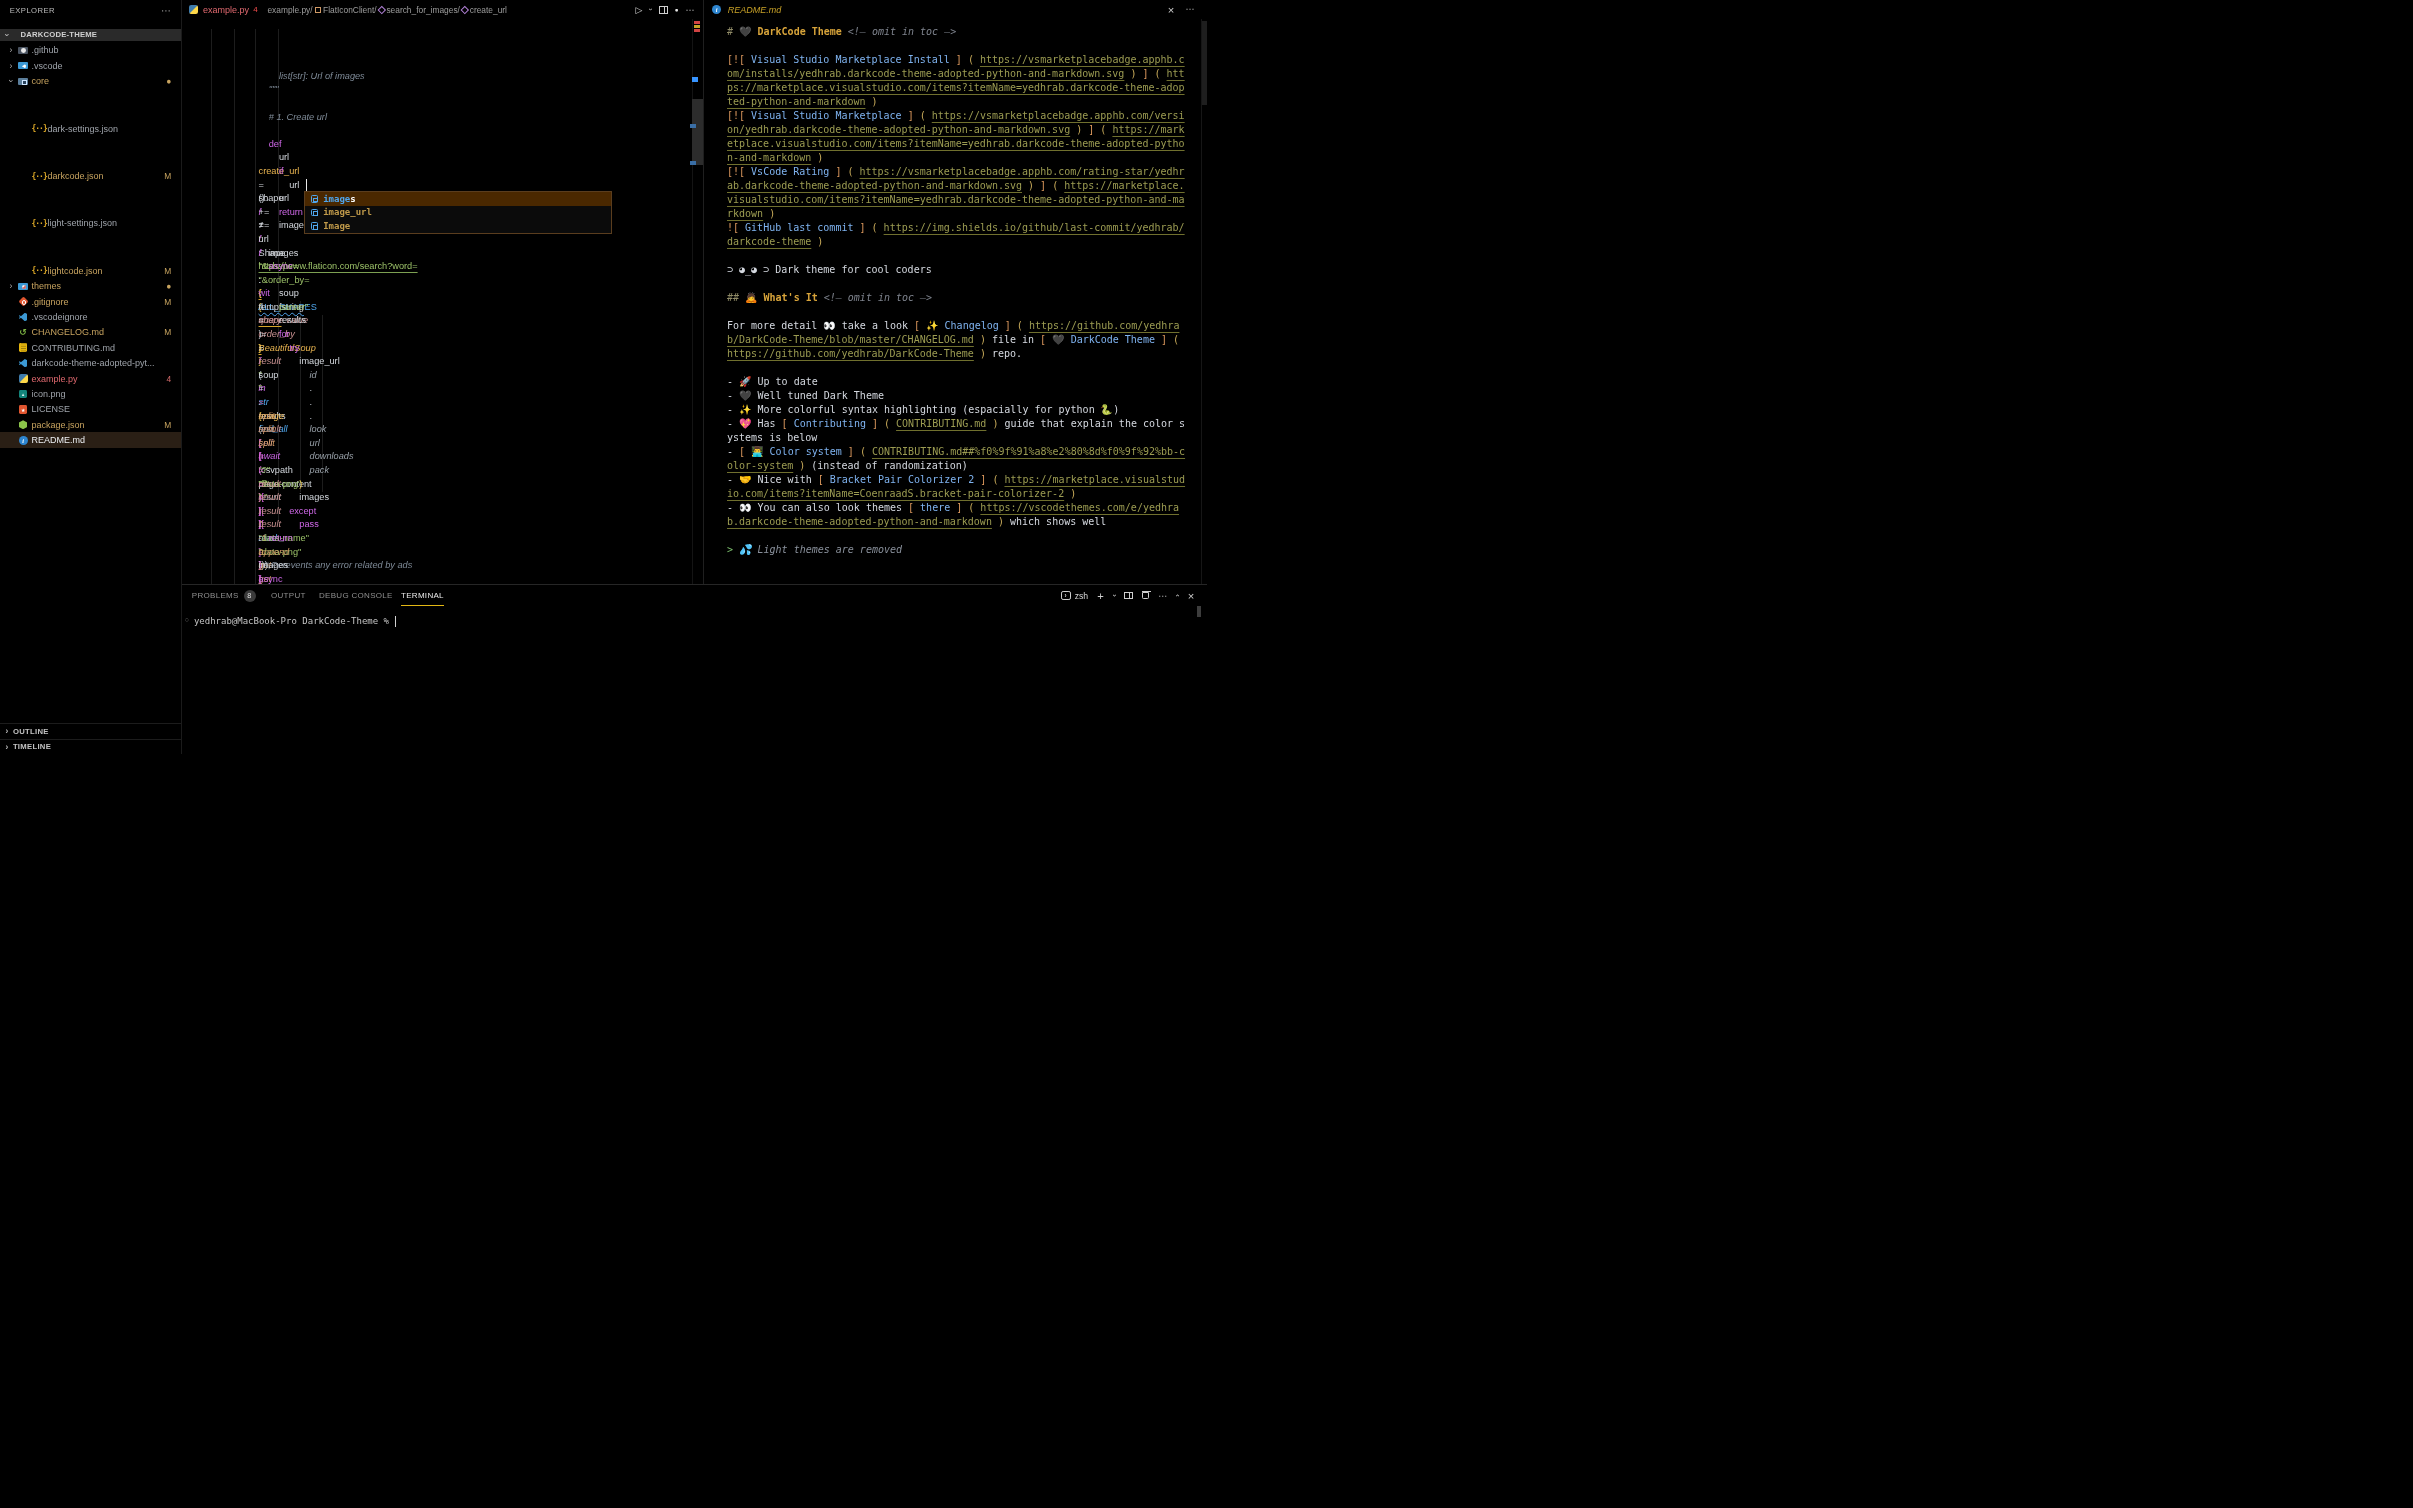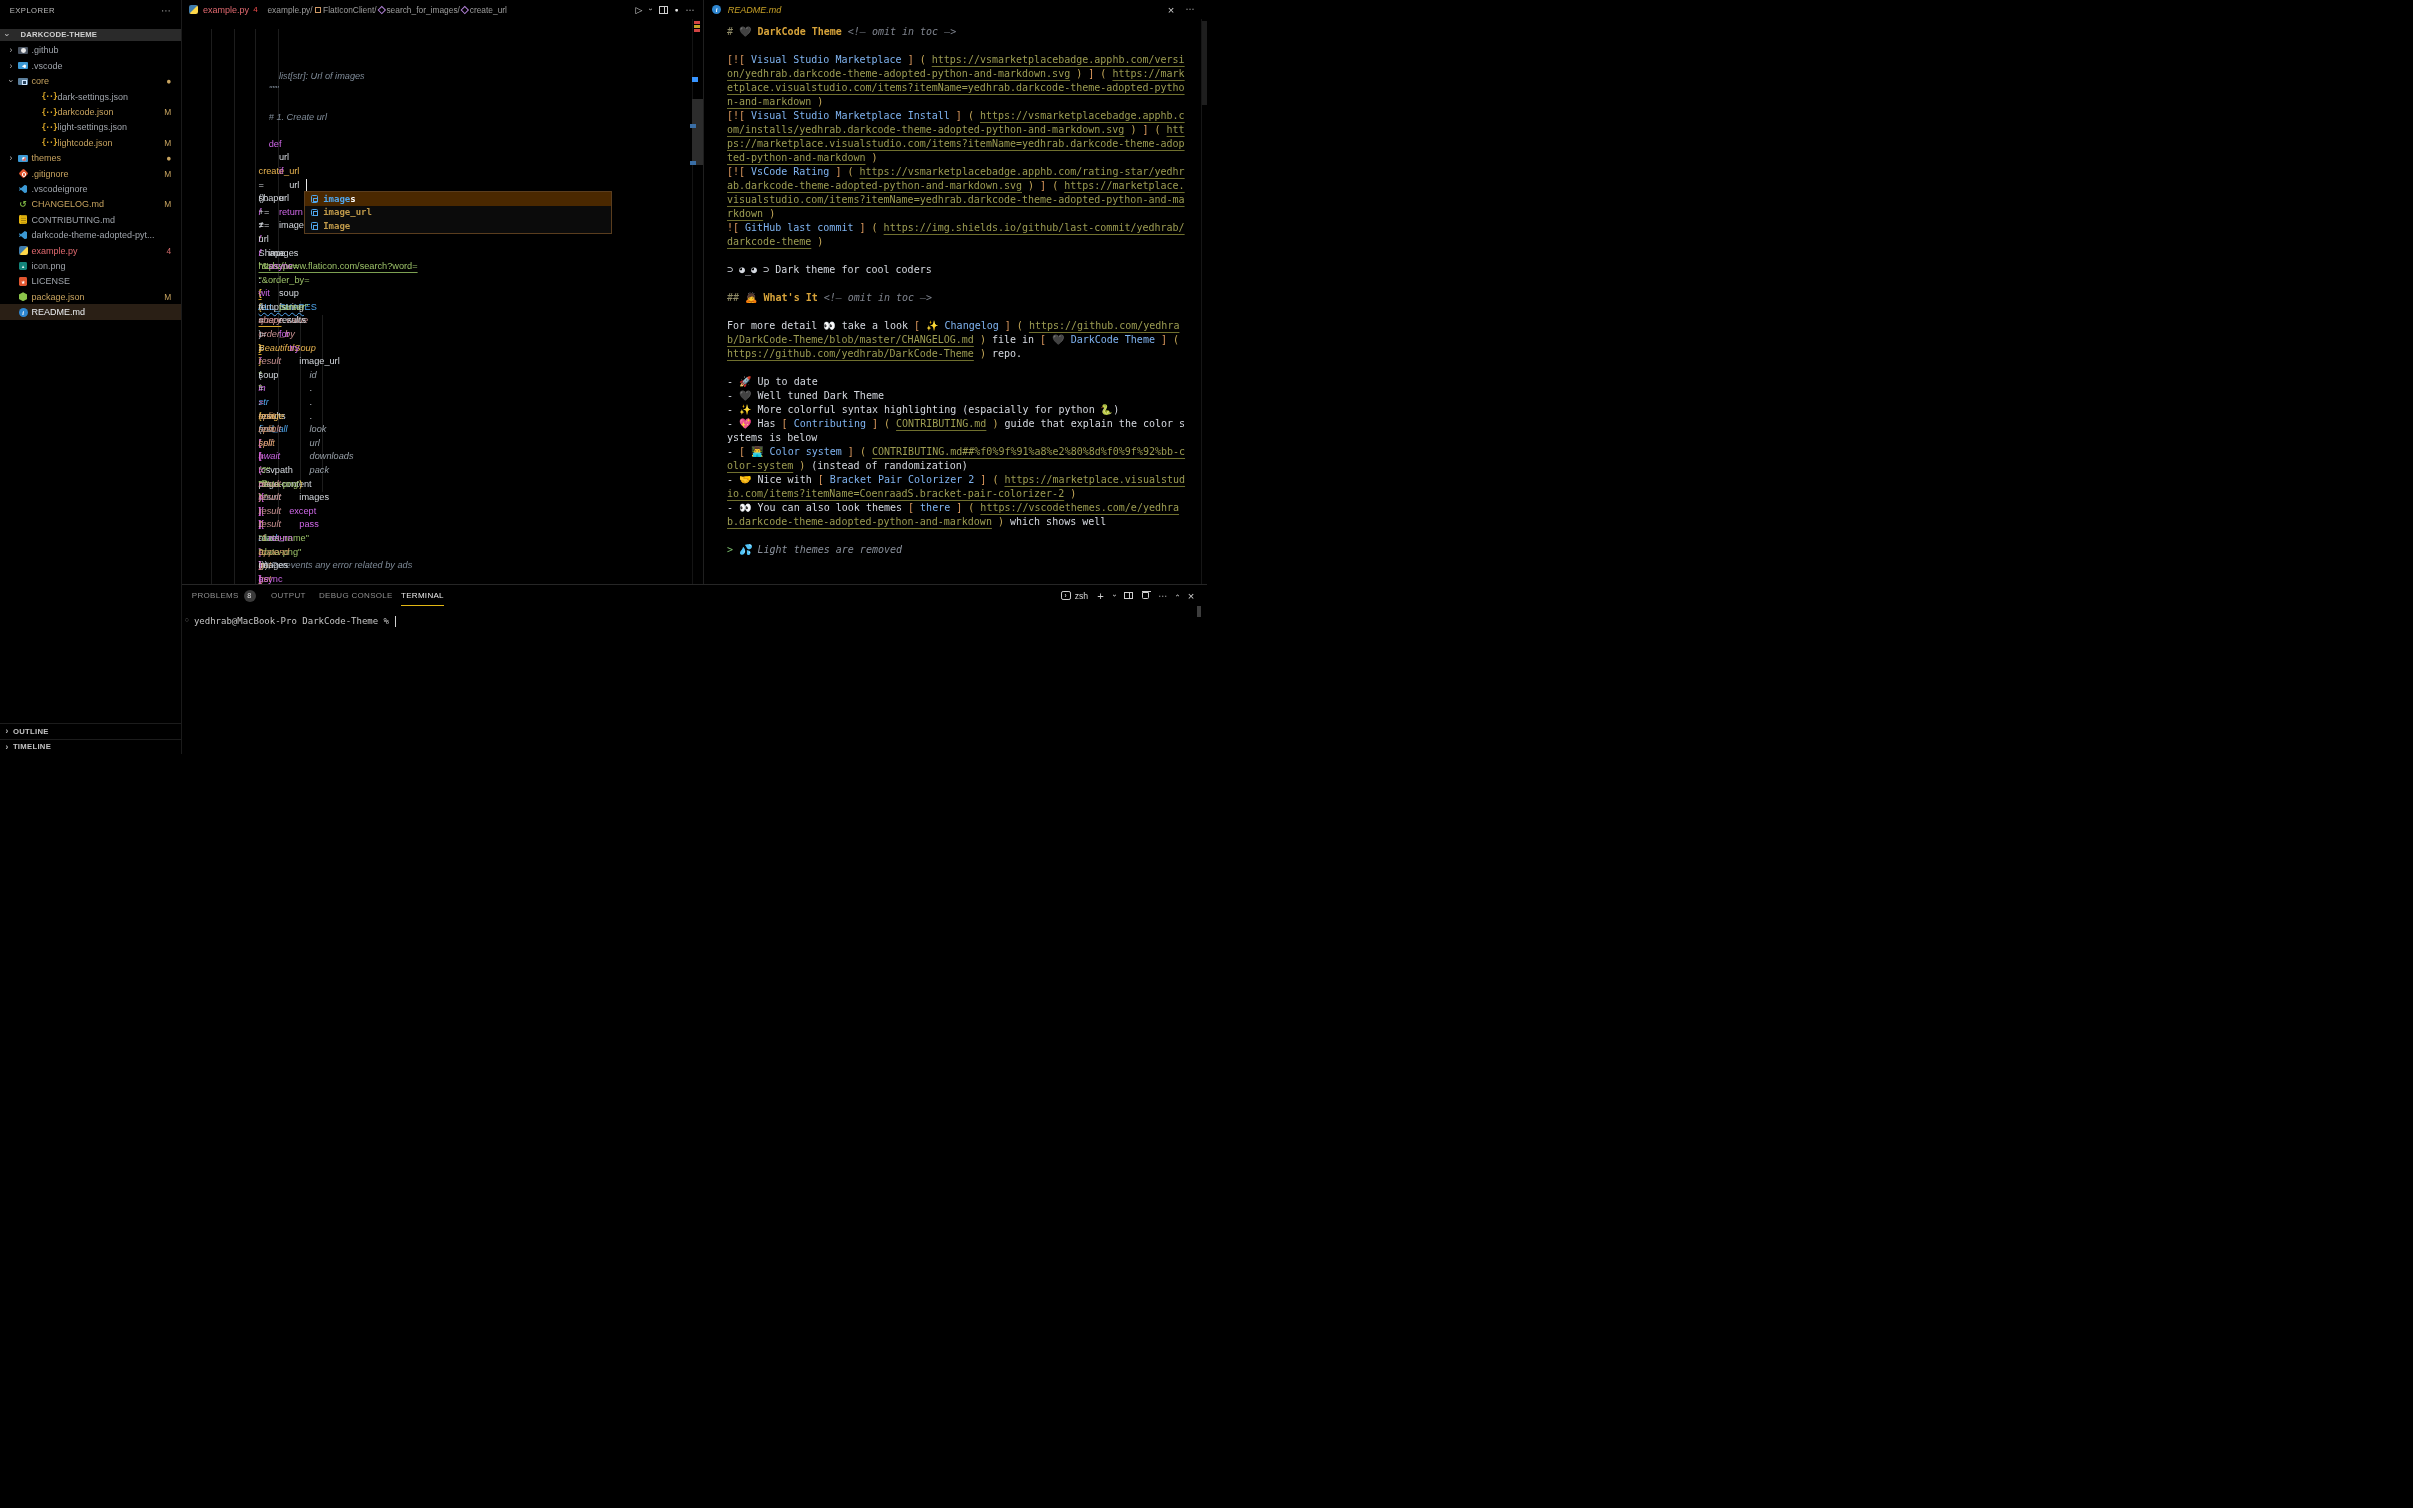--- a/index.html
+++ b/index.html
@@ -16,21 +16,21 @@
   .sec-head { margin-top:7.7px; height:12px; background:#2a2a2a; display:flex;
     align-items:center; padding:0 2.8px; color:#d0d0d0; font-weight:bold;
     font-size:7.7px; letter-spacing:0.2px; gap:10px; }
   .sec-head .chev, .frow .chev { color:#bdbdbd; font-size:8.4px; width:7.7px;
     display:inline-block; text-align:center; transform:rotate(90deg); }
   .frow .chev { transform:none; }
   .frow.exp .chev { transform:rotate(90deg); }
   #filetree { margin-top:2.1px; }
   .frow { height:15.4px; display:flex; align-items:center; padding-left:7px;
     gap:2.8px; cursor:pointer; }
-  .frow.child { padding-left:33px; }
+  .frow.child { padding-left:23px;margin-top:32px; }
   .fname { font-size:9px; color:#9fa4ab; white-space:nowrap; }
   .frow.gold .fname { color:#c7a35f; }
   .frow.err .fname { color:#e0696f; }
   .frow.sel { background:#2a1f15; }
   .frow.sel .fname { color:#eceff2; }
   .fbadge { margin-left:auto; margin-right:9.8px; font-size:8.4px; color:#c7a35f; }
   .frow.err .fbadge { color:#d36b6b; }
   .fbadge:empty { display:none; }
   .bottom-secs { position:absolute; left:0; bottom:0; width:181px; }
   .bsec { height:15.4px; display:flex; align-items:center; gap:4.2px; padding:0 5.6px;
@@ -1069,51 +1069,51 @@
             </div>
         </div>
 
       <div class="mdb" data-name="markdown-block">
 
           <div class="mdl" data-name="markdown-line">
             
           
               <span data-name="md-token" class="lb">[![</span>
             
+              <span data-name="md-token" class="lt">Visual Studio Marketplace Install</span>
+            
+              <span data-name="md-token" class="lb">]</span>
+            
+              <span data-name="md-token" class="lp">(</span>
+            
+              <span data-name="md-token" class="lu">https://vsmarketplacebadge.apphb.com/installs/yedhrab.darkcode-theme-adopted-python-and-markdown.svg</span>
+            
+              <span data-name="md-token" class="lp">)</span>
+            
+              <span data-name="md-token" class="lb">]</span>
+            
+              <span data-name="md-token" class="lp">(</span>
+            
+              <span data-name="md-token" class="lu">https://marketplace.visualstudio.com/items?itemName=yedhrab.darkcode-theme-adopted-python-and-markdown</span>
+            
+              <span data-name="md-token" class="lp">)</span>
+            </div>
+
+          <div class="mdl" data-name="markdown-line">
+            
+          
+              <span data-name="md-token" class="lb">[![</span>
+            
               <span data-name="md-token" class="lt">Visual Studio Marketplace</span>
             
               <span data-name="md-token" class="lb">]</span>
             
               <span data-name="md-token" class="lp">(</span>
             
               <span data-name="md-token" class="lu">https://vsmarketplacebadge.apphb.com/version/yedhrab.darkcode-theme-adopted-python-and-markdown.svg</span>
-            
-              <span data-name="md-token" class="lp">)</span>
-            
-              <span data-name="md-token" class="lb">]</span>
-            
-              <span data-name="md-token" class="lp">(</span>
-            
-              <span data-name="md-token" class="lu">https://marketplace.visualstudio.com/items?itemName=yedhrab.darkcode-theme-adopted-python-and-markdown</span>
-            
-              <span data-name="md-token" class="lp">)</span>
-            </div>
-
-          <div class="mdl" data-name="markdown-line">
-            
-          
-              <span data-name="md-token" class="lb">[![</span>
-            
-              <span data-name="md-token" class="lt">Visual Studio Marketplace Install</span>
-            
-              <span data-name="md-token" class="lb">]</span>
-            
-              <span data-name="md-token" class="lp">(</span>
-            
-              <span data-name="md-token" class="lu">https://vsmarketplacebadge.apphb.com/installs/yedhrab.darkcode-theme-adopted-python-and-markdown.svg</span>
             
               <span data-name="md-token" class="lp">)</span>
             
               <span data-name="md-token" class="lb">]</span>
             
               <span data-name="md-token" class="lp">(</span>
             
               <span data-name="md-token" class="lu">https://marketplace.visualstudio.com/items?itemName=yedhrab.darkcode-theme-adopted-python-and-markdown</span>
             
               <span data-name="md-token" class="lp">)</span>

